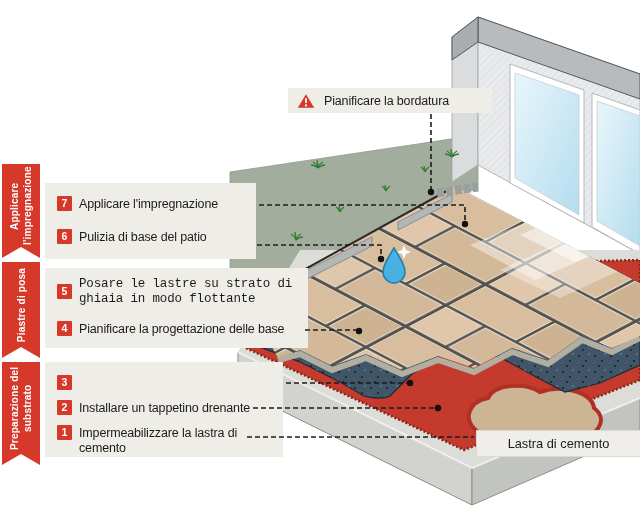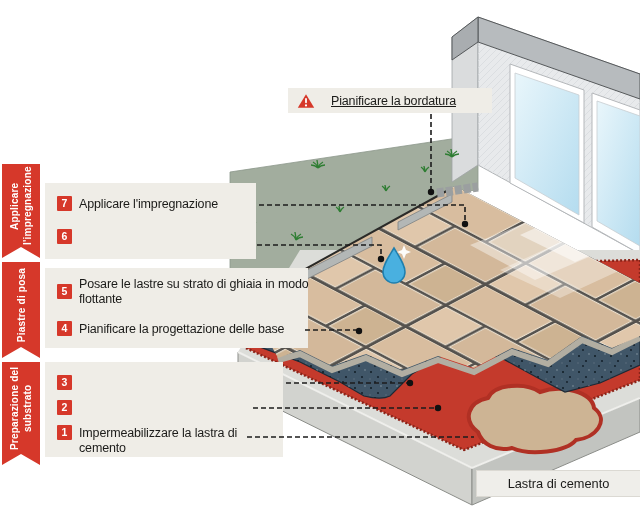--- a/index.html
+++ b/index.html
@@ -28,33 +28,33 @@
   
   .step{position:absolute;z-index:2;display:flex;gap:7px;align-items:flex-start;}
   .step.center{align-items:center;}
   .badge{flex:0 0 auto;width:15px;height:15px;background:#d6382a;color:#fff;
          font-weight:bold;font-size:10.5px;line-height:15px;text-align:center;
          border-radius:1px;}
   .lbl{font-size:12.5px;letter-spacing:-0.15px;line-height:1.18;padding-top:1px;}
   .nowrap .lbl{white-space:nowrap;}
   #step7{left:57px;top:196px;}
   #step6{left:57px;top:229px;}
-  #step5{left:57px;top:276px;} #step5 .lbl{width:233px;}
+  #step5{left:57px;top:276px;} #step5 .lbl{width:233px;font-family:Liberation Mono, monospace;}
   #step4{left:57px;top:321px;}
   #step3{left:57px;top:375px;}
   #step2{left:57px;top:400px;}
   #step1{left:57px;top:425px;} #step1 .lbl{width:186px;}
   
   #callout{left:288px;top:88px;width:204px;height:25px;background:#efede7;
-           display:flex;align-items:center;gap:16px;padding-left:9px;box-sizing:border-box;text-decoration:underline;}
+           display:flex;align-items:center;gap:9px;padding-left:9px;box-sizing:border-box;}
   #callout .lbl{font-size:12.5px;}
   
   #slab-label{left:476px;top:430px;width:164px;height:27px;background:#efeeea;
               border:1px solid #dbd9d3;border-right:none;box-sizing:border-box;
-              display:flex;align-items:center;justify-content:center;font-size:12.8px;margin-top:40px;}
+              display:flex;align-items:center;justify-content:center;font-size:12.8px;}
 </style>
 </head>
 <body>
 
 <div id="page">
 
   <svg id="scene" width="640" height="524" viewBox="0 0 640 524" aria-hidden="true">
     <defs>
       <pattern id="hatch" width="7" height="7" patternUnits="userSpaceOnUse">
         <path d="M0 7 L7 0" stroke="#d8dbde" stroke-width="1"></path>
@@ -190,34 +190,36 @@
   <div class="panel" id="panel1"></div>
   <div class="panel" id="panel2"></div>
   <div class="panel" id="panel3"></div>
 
   <div class="step nowrap" id="step7">
     <span class="badge">7</span>
     <span class="lbl">Applicare l'impregnazione</span>
   </div>
   <div class="step nowrap" id="step6">
     <span class="badge">6</span>
+    <span class="lbl">Pulizia di base del patio</span>
   </div>
   <div class="step center" id="step5">
     <span class="badge">5</span>
     <span class="lbl">Posare le lastre su strato di ghiaia in modo flottante</span>
   </div>
   <div class="step nowrap" id="step4">
     <span class="badge">4</span>
     <span class="lbl">Pianificare la progettazione delle base</span>
   </div>
   <div class="step nowrap" id="step3">
     <span class="badge">3</span>
   </div>
   <div class="step nowrap" id="step2">
     <span class="badge">2</span>
+    <span class="lbl">Installare un tappetino drenante</span>
   </div>
   <div class="step" id="step1">
     <span class="badge">1</span>
     <span class="lbl">Impermeabilizzare la lastra di cemento</span>
   </div>
 
   <div class="overlay" id="callout">
     <svg width="18" height="16" viewBox="0 0 18 16">
       <path d="M9 1.2 L17.2 14.8 H0.8 Z" fill="#d6382a"></path>
       <rect x="8.1" y="5" width="1.8" height="5.2" rx="0.9" fill="#ffffff"></rect>

